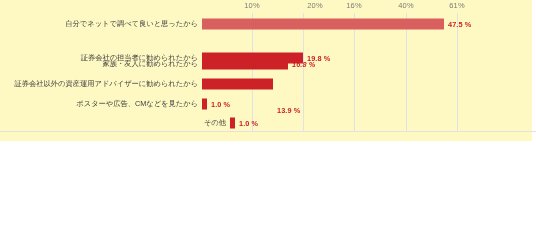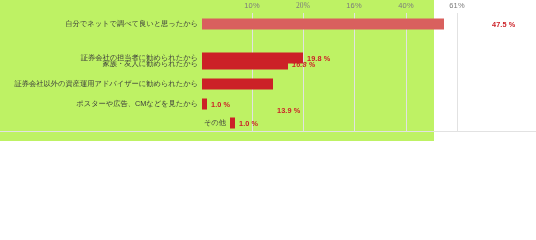--- a/index.html
+++ b/index.html
@@ -9,23 +9,23 @@
   }
   body {
     width: 536px;
     height: 141px;
     font-family: "Liberation Sans", "DejaVu Sans", sans-serif;
     overflow: hidden;
   }
 
   #chart-root {
     position: relative;
-    width: 434px;
+    width: 532px;
     height: 141px;
-    background: #bef264;
+    background: #fef9c3;
   }
 
   
   .tick-label {
     position: absolute;
     top: 1px;
     font-size: 7.5px;
     color: #7b7b7b;
     letter-spacing: 0.1px;
     white-space: nowrap;
@@ -89,36 +89,36 @@
     white-space: nowrap;
     letter-spacing: 0.1px;
   }
 </style>
 </head>
 <body>
 
 <div id="chart-root">
 
   <div class="tick-label" style="left:252px;">10%</div>
-  <div class="tick-label" style="left:303px;font-family:Liberation Serif, serif;">20%</div>
+  <div class="tick-label" style="left:315px;">20%</div>
   <div class="tick-label" style="left:354px;">16%</div>
   <div class="tick-label" style="left:406px;">40%</div>
   <div class="tick-label" style="left:457px;">61%</div>
 
   <div class="gridline" style="left:252px;"></div>
   <div class="gridline" style="left:303px;"></div>
   <div class="gridline" style="left:354px;"></div>
   <div class="gridline" style="left:406px;"></div>
   <div class="gridline" style="left:457px;"></div>
   <div class="axis-line-bottom"></div>
 
   <div class="row" style="top:14px;">
     <div class="cat-label">自分でネットで調べて良いと思ったから</div>
     <div class="bar light" style="width:242px;"></div>
-    <div class="value-label" style="left:448px;margin-left:44px;">47.5 %</div>
+    <div class="value-label" style="left:448px;">47.5 %</div>
   </div>
 
   <div class="row" style="top:48px;">
     <div class="cat-label">証券会社の担当者に勧められたから</div>
     <div class="bar" style="width:101px;"></div>
     <div class="value-label" style="left:307px;">19.8 %</div>
   </div>
 
   <div class="row" style="top:54px;">
     <div class="cat-label">家族・友人に勧められたから</div>

